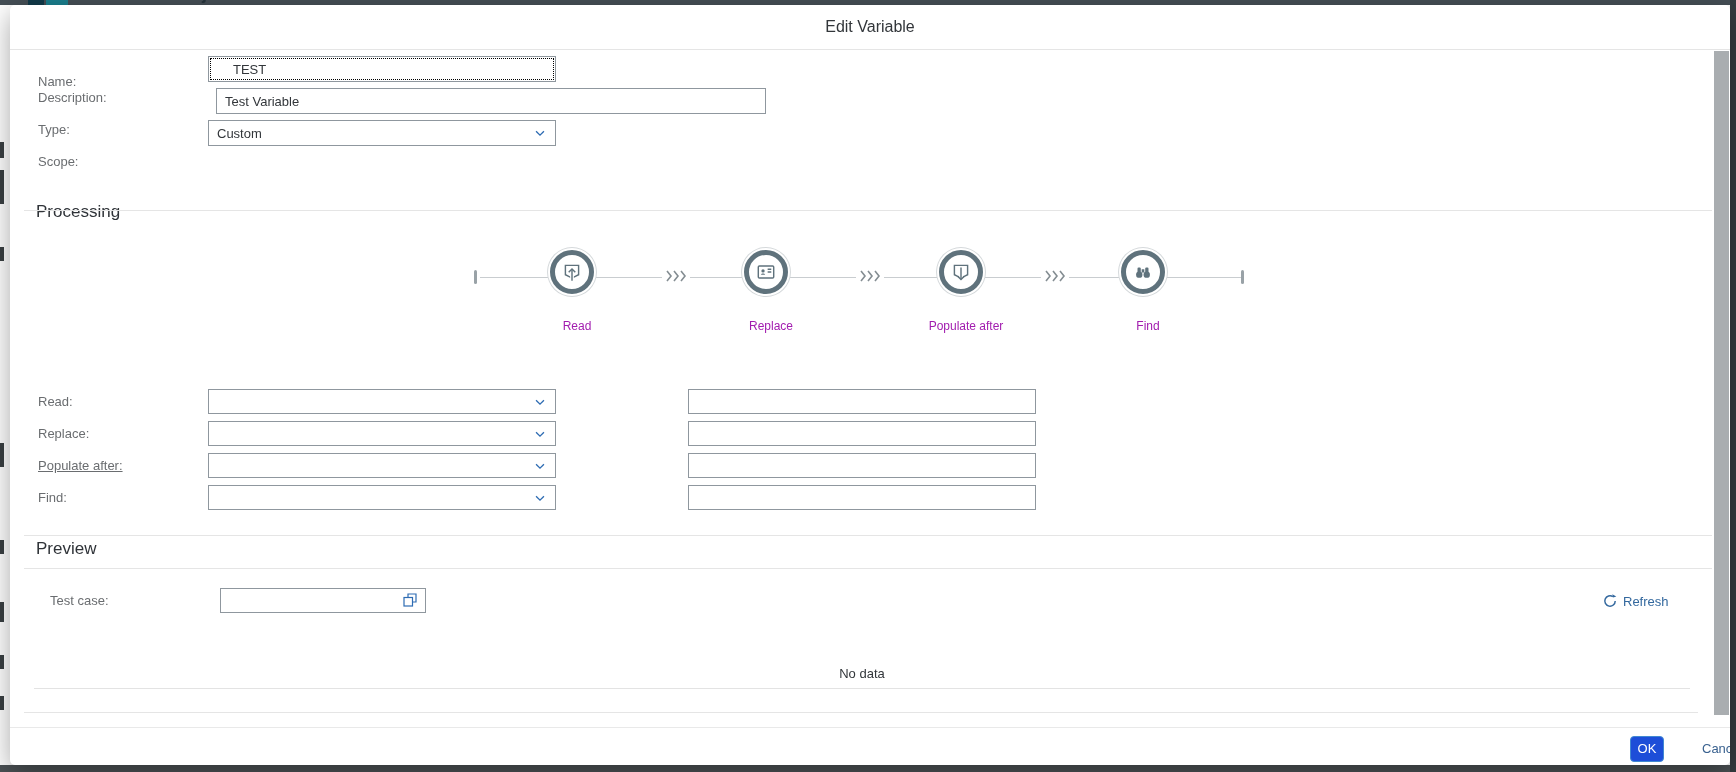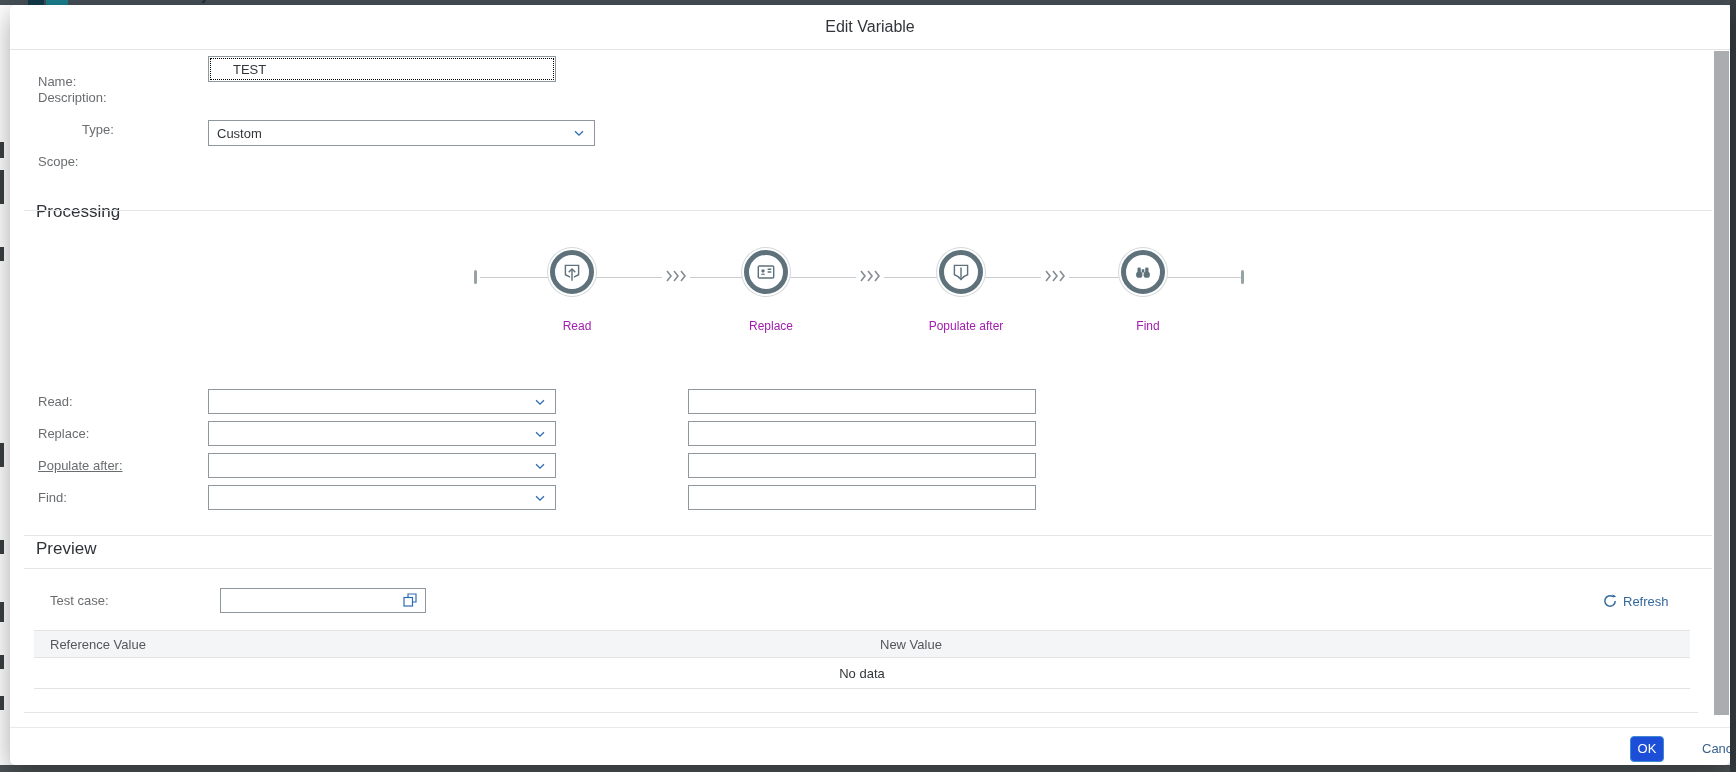--- a/index.html
+++ b/index.html
@@ -76,23 +76,24 @@
 
 <div id="dialog">
 
   <div class="dlg-title">Edit Variable</div>
   <div class="hr" style="left:0;top:44px;width:1720px;"></div>
 
   <div class="lbl" style="left:28px;top:48px;margin-top:16px;">Name:</div>
   <input class="tinput focused" style="left: 198px; top: 51px; width: 348px;" value="TEST">
 
   <div class="lbl" style="left:28px;top:80px;">Description:</div>
-
-  <div class="lbl" style="left:28px;top:112px;margin-left:44px;">Type:</div>
-  <div class="dd" style="left:198px;top:115px;width:387px;">
+  <input class="tinput" style="left: 206px; top: 83px; width: 550px;" value="Test Variable">
+
+  <div class="lbl" style="left:28px;top:112px;">Type:</div>
+  <div class="dd" style="left:198px;top:115px;width:348px;">
     <span class="dd-val">Custom</span>
     <svg width="14" height="14" viewBox="0 0 16 16">
         <path d="M3.5 6 L8 10.5 L12.5 6" fill="none" stroke="#2e6cb3" stroke-width="1.5"></path>
       </svg>
   </div>
 
   <div class="lbl" style="left:28px;top:144px;">Scope:</div>
 
   <div class="sect" style="left:26px;top:176px;margin-top:18px;">Processing</div>
   <div class="hr" style="left:14px;top:205px;width:1688px;"></div>
@@ -208,24 +209,20 @@
   </div>
 
   <div class="refresh" style="left:1592px;top:584px;height:24px;">
     <svg width="16" height="16" viewBox="0 0 16 16">
       <path d="M13.2 8 A5.2 5.2 0 1 1 10.9 3.7" fill="none" stroke="#33689e" stroke-width="1.5"></path>
       <path d="M10.3 1.2 L11.2 4.4 L14.3 3.4 Z" fill="#33689e"></path>
     </svg>
     <span>Refresh</span>
   </div>
 
-  <div class="tbl-head" style="left:24px;top:625px;width:1656px;height:28px;">
-    <div class="tbl-col" style="left:16px;">Reference Value</div>
-    <div class="tbl-col" style="left:846px;">New Value</div>
-  </div>
   <div class="nodata" style="left:24px;top:653px;width:1656px;height:31px;line-height:31px;">No data</div>
   <div class="hr" style="left:14px;top:707px;width:1674px;"></div>
 
   <div class="hr" style="left:0;top:722px;width:1720px;background:#e9e9e9;"></div>
   <div class="btn-ok" style="left:1620px;top:731px;">OK</div>
   <div class="btn-cancel" style="left:1664px;top:731px;">Cancel</div>
 
   <div class="scroll-thumb"></div>
 </div>
 

